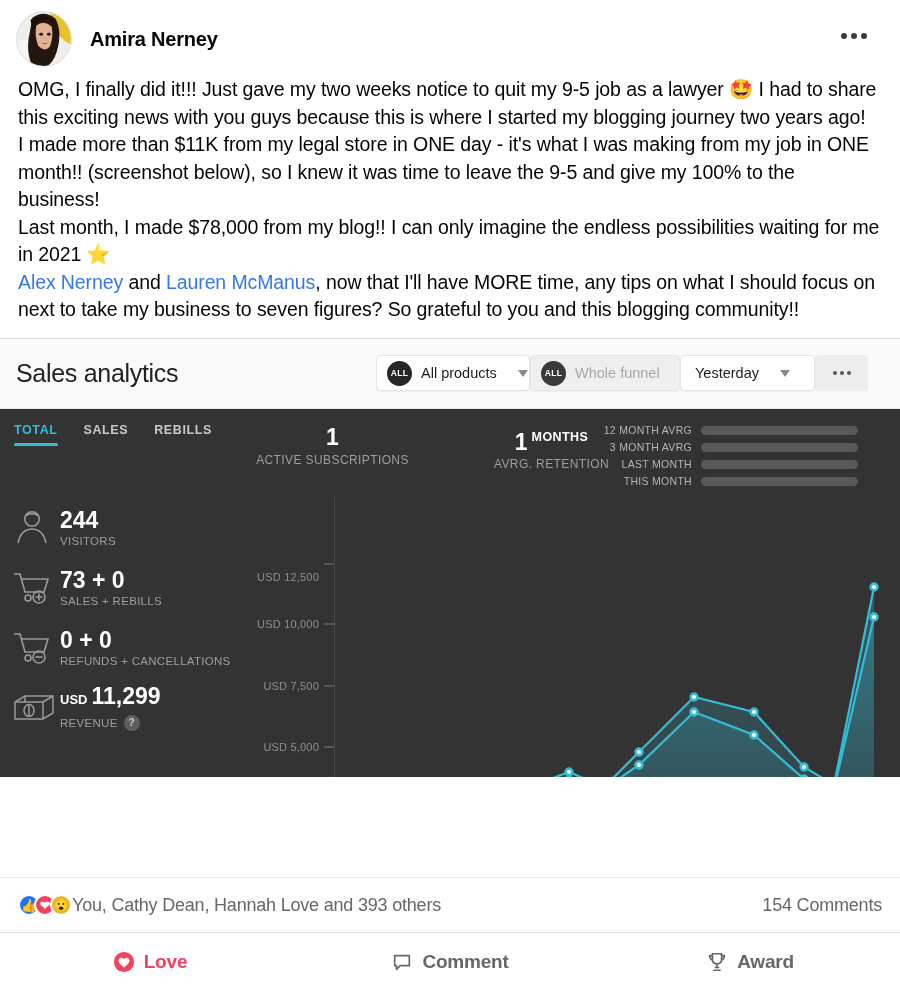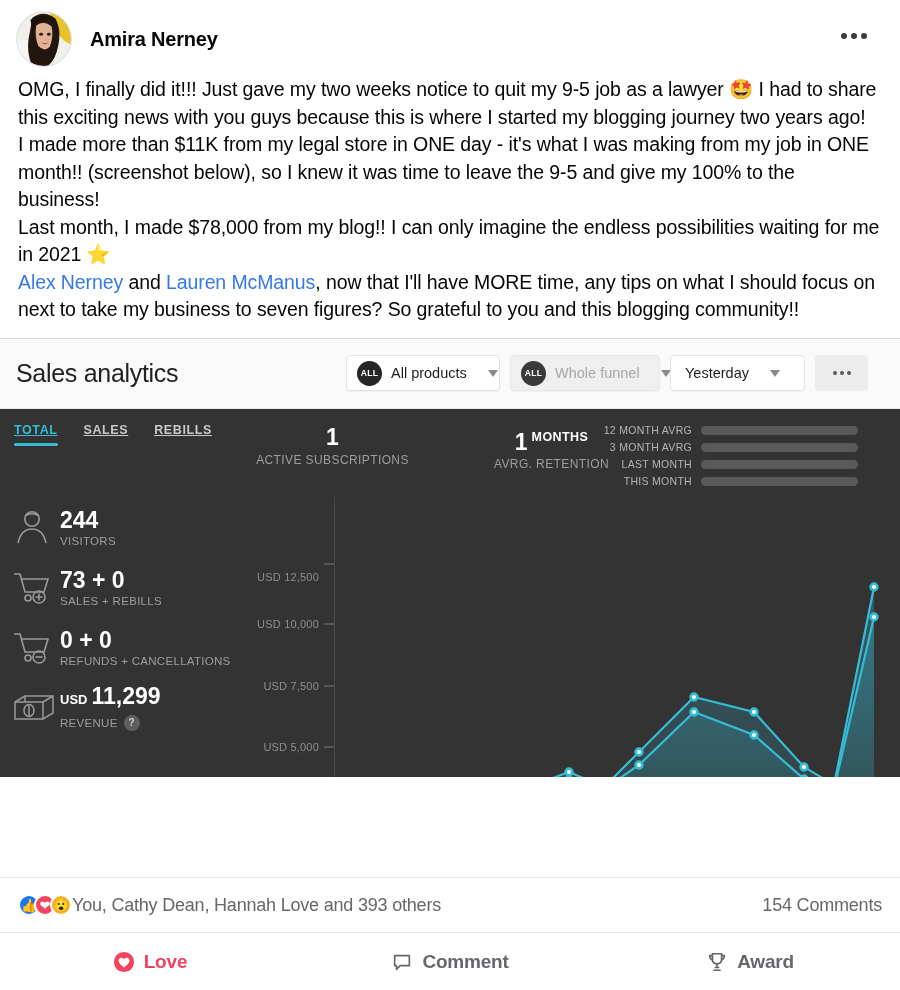--- a/index.html
+++ b/index.html
@@ -61,21 +61,21 @@
     display: flex; align-items: center;
     padding: 0 32px 0 16px;
     background: #fafafa;
     border-bottom: 1px solid #eaeaea;
   }
   .an-title {
     font-size: 25px; color: #222; letter-spacing: -0.3px;
     flex: 0 0 auto;
   }
   .an-controls {
-    margin-left: auto; display: flex; align-items: flex-end; gap: 10px;
+    margin-left: auto; display: flex; align-items: flex-end; 
   }
   .dd {
     height: 36px; background: #ffffff; border: 1px solid #e3e3e3;
     border-radius: 4px; display: flex; align-items: center;
     padding: 0 10px; gap: 9px; cursor: pointer;
     box-shadow: 0 1px 1px rgba(0,0,0,.04);
   }
   .dd.disabled { background: #efefef; border-color: #e8e8e8; }
   .dd.plain { padding-left: 14px; }
   .pill {
@@ -107,21 +107,21 @@
   
   .dash {
     position: relative;
     width: 900px; height: 368px;
     background: #333333;
     overflow: hidden;
   }
   .tabs { position: absolute; left: 14px; top: 14px; display: flex; gap: 26px; }
   .tab {
     font-size: 12.5px; font-weight: bold; letter-spacing: .6px;
-    color: #c9c9c9; padding-bottom: 9px; cursor: pointer; position: relative; text-decoration: underline;
+    color: #c9c9c9; padding-bottom: 9px; cursor: pointer; position: relative;
   }
   .tab.active { color: #35bdd8; }
   .tab.active::after {
     content: ""; position: absolute; left: 0; right: 0; bottom: 0;
     height: 3px; background: #35bdd8; border-radius: 2px;
   }
 
   .topstats { position: absolute; left: 255px; top: 14px; display: flex; gap: 64px; }
   .tstat { text-align: center; width: 155px; }
   .tstat .big { font-size: 23px; font-weight: bold; color: #ffffff; line-height: 28px; }

